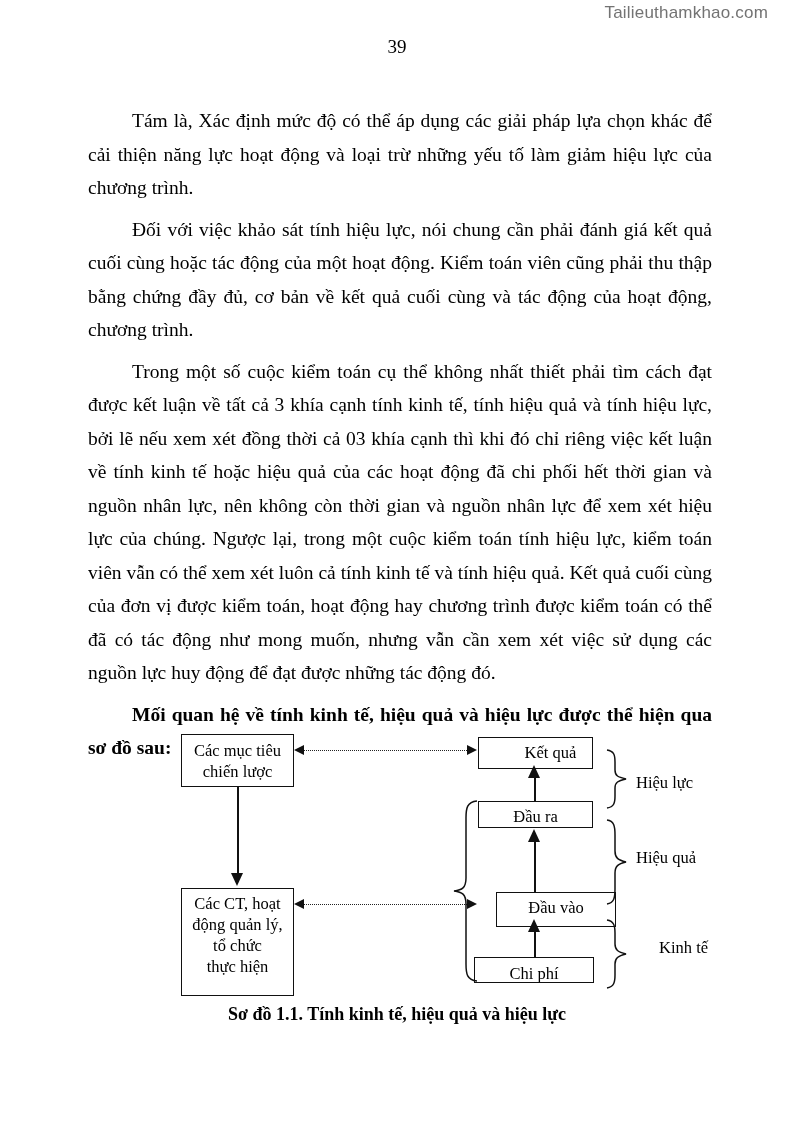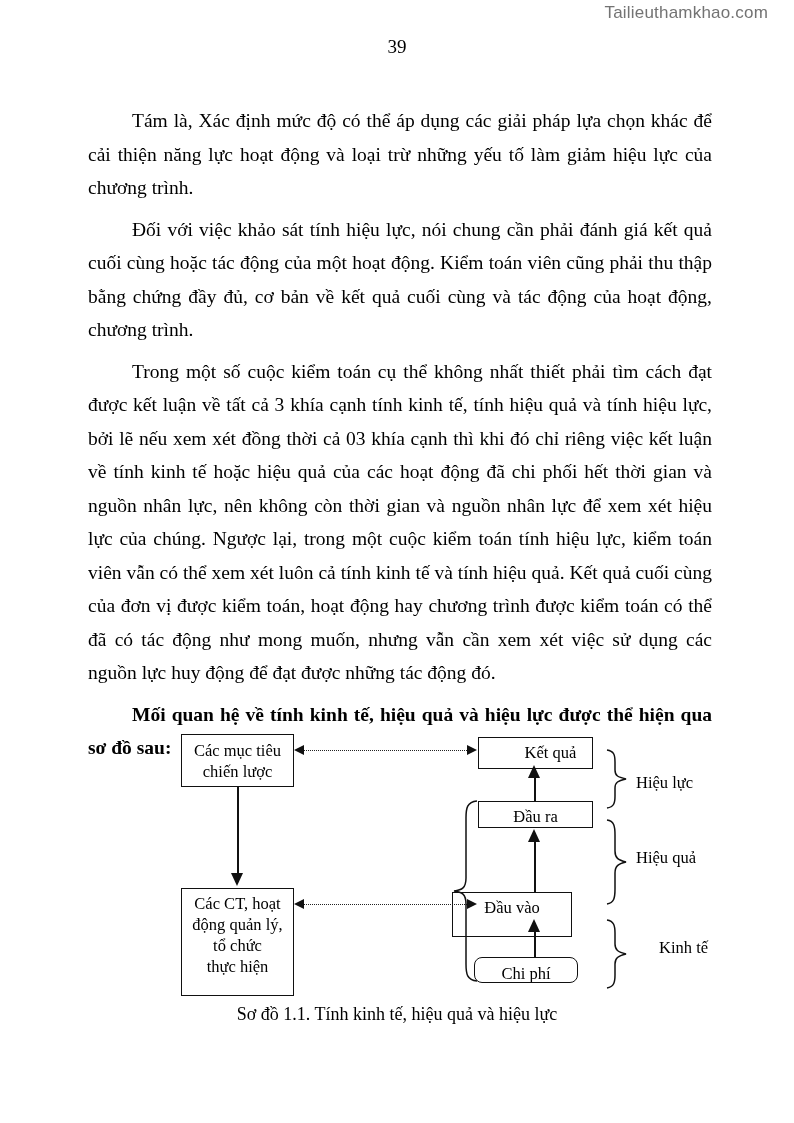--- a/index.html
+++ b/index.html
@@ -82,22 +82,22 @@
     padding-top: 4px;
   }
   .dg-box.clipline {
     padding-top: 5px;
   }
 
   #box-muctieu  { left: 93px;  top: 8px;   width: 113px; height: 53px; }
   #box-cacct    { left: 93px;  top: 162px; width: 113px; height: 108px; }
   #box-ketqua   { left: 390px; top: 11px;  width: 115px; height: 32px; padding-left: 30px; }
   #box-daura    { left: 390px; top: 75px;  width: 115px; height: 27px; }
-  #box-dauvao   { left: 364px; top: 166px; width: 120px; height: 45px; }
-  #box-chiphi   { left: 386px; top: 231px; width: 104px; height: 26px; border-radius: 8px; }
+  #box-dauvao   { left: 408px; top: 166px; width: 120px; height: 35px; }
+  #box-chiphi   { left: 386px; top: 231px; width: 120px; height: 26px; }
 
   .dg-line { position: absolute; background: #111; }
 
   
   #vline-left  { left: 149px; top: 61px; width: 1.6px; height: 88px; }
   #varrow-left {
     left: 143px; top: 147px;
     width: 0; height: 0;
     border-left: 6.5px solid transparent;
     border-right: 6.5px solid transparent;
@@ -160,21 +160,21 @@
   #lbl-hieuluc { left: 548px; top: 47px; }
   #lbl-hieuqua { left: 548px; top: 122px; }
   #lbl-kinhte  { left: 548px; top: 212px; margin-left: 23px; }
 
   .caption {
     position: absolute;
     left: 0; top: 1004px;
     width: 794px;
     text-align: center;
     font-size: 18px;
-    font-weight: normal;
+    font-weight: bold;
   }
 </style>
 </head>
 <body>
 
 <div class="page">
 
   <div class="watermark">Tailieuthamkhao.com</div>
 
   <div class="page-number">39</div>

